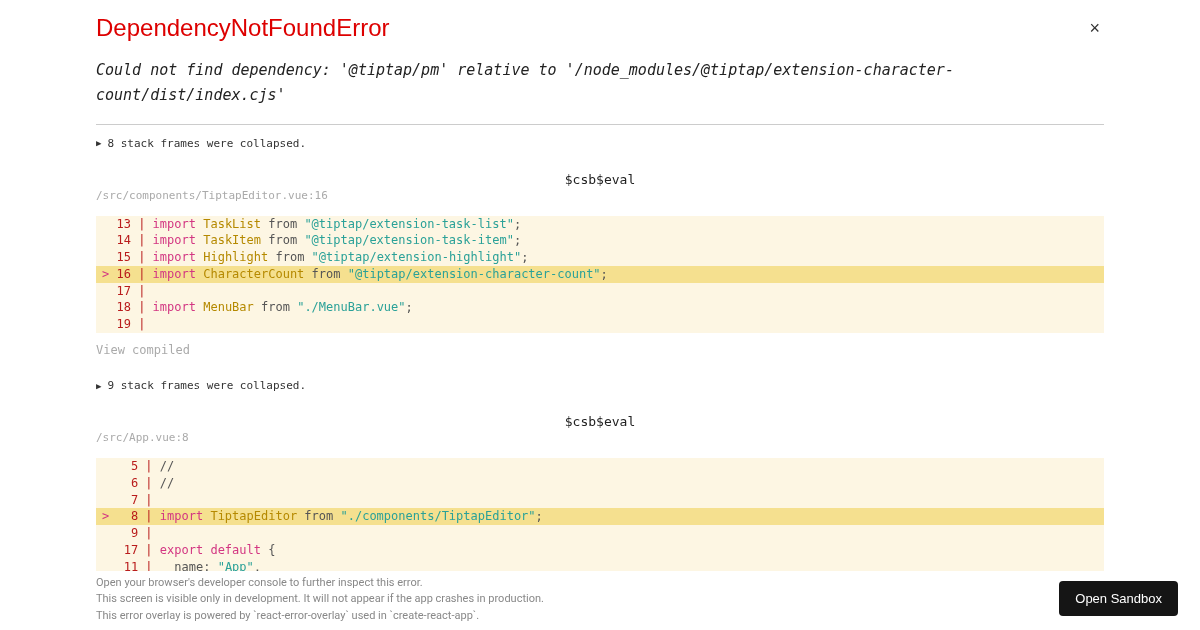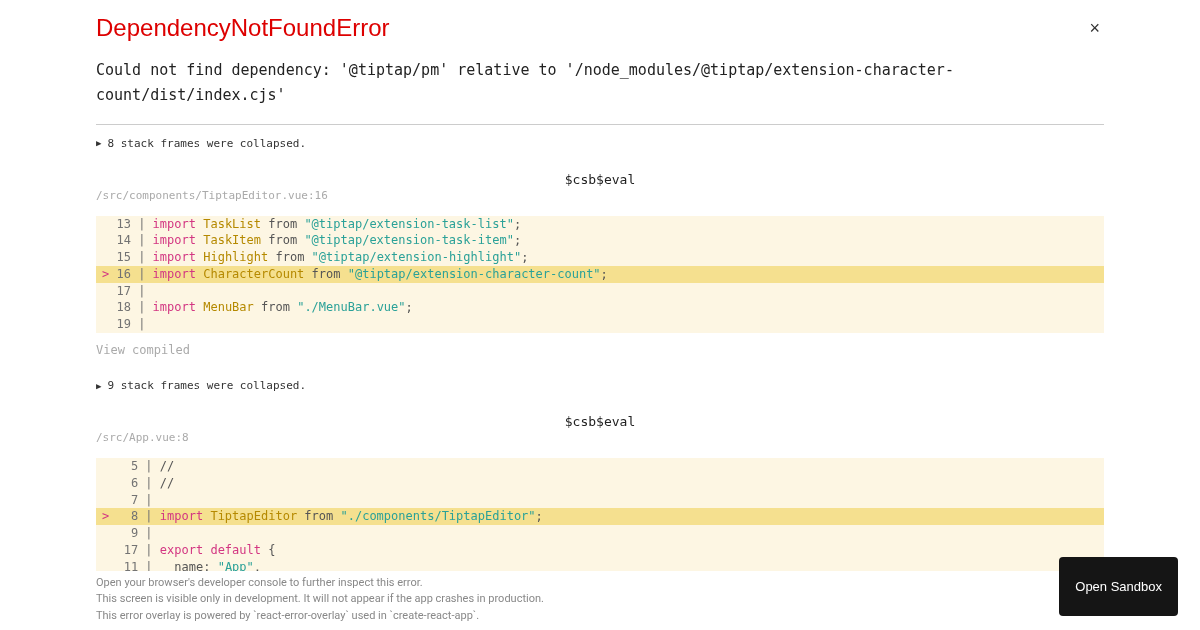--- a/index.html
+++ b/index.html
@@ -1,40 +1,40 @@
 <!DOCTYPE html>
 <html><head>
 <meta charset="utf-8">
 <style>
 * { box-sizing: border-box; margin: 0; padding: 0; }
 body { font-family: -apple-system, BlinkMacSystemFont, "Segoe UI", Roboto, sans-serif; background: #f5f5f5; width: 1200px; height: 630px; overflow: hidden; position: relative; }
 .overlay { position: absolute; top: 0; left: 0; right: 0; bottom: 0; background: #fff; padding: 14px 96px 0 96px; }
 .header-row { display: flex; align-items: center; justify-content: space-between; }
 .title { font-size: 24px; font-weight: 400; color: #d00; font-family: -apple-system, sans-serif; }
 .close-btn { font-size: 18px; color: #333; cursor: pointer; background: none; border: none; padding: 4px; line-height: 1; }
-.message { font-family: "Consolas", "Menlo", "Monaco", monospace; font-size: 15px; color: #222; line-height: 1.65; margin-top: 16px; }
+.message { font-family: "Consolas", "Menlo", "Monaco", monospace; font-size: 15px; color: #222; line-height: 1.65; margin-top: 16px; font-style: italic; }
 .divider { border: none; border-top: 1px solid #ccc; margin: 16px 0 12px 0; }
 .collapsed { font-family: "Consolas", "Menlo", "Monaco", monospace; font-size: 11px; color: #333; cursor: pointer; display: flex; align-items: center; gap: 6px; }
 .collapsed::before { content: "▶"; font-size: 9px; color: #333; }
 .func-name { font-family: "Consolas", "Menlo", "Monaco", monospace; font-size: 13px; color: #222; margin-top: 22px; text-align: center; }
 .file-loc { font-family: "Consolas", "Menlo", "Monaco", monospace; font-size: 11px; color: #aaa; margin-top: 2px; }
 .code-block { background: #fdf6e3; margin-top: 14px; font-family: "Consolas", "Menlo", "Monaco", monospace; font-size: 12px; line-height: 1.4; overflow-x: auto; }
 .code-line { white-space: pre; padding: 0 6px; }
 .code-line.hl { background: #f5e08f; }
-.gutter { color: #737373; }
+.gutter { color: #b91c1c; }
 .marker { color: #d33682; }
 .kw { color: #d33682; }
 .ident { color: #b58900; }
 .from { color: #555; }
 .str { color: #2aa198; }
 .punc { color: #555; }
 .view-compiled { font-family: "Consolas", "Menlo", "Monaco", monospace; font-size: 12px; color: #aaa; margin-top: 10px; cursor: pointer; }
 .collapsed2 { margin-top: 22px; }
 .footer { position: absolute; bottom: 0; left: 96px; right: 96px; font-size: 11px; color: #888; line-height: 1.5; background: #fff; padding: 4px 0 6px 0; }
-.sandbox-btn { position: absolute; bottom: 14px; right: 22px; background: #151515; color: #fff; border: none; border-radius: 4px; padding: 22px 16px; font-size: 13px; cursor: pointer; }
+.sandbox-btn { position: absolute; bottom: 14px; right: 22px; background: #151515; color: #fff; border: none; border-radius: 4px; padding: 10px 16px; font-size: 13px; cursor: pointer; }
 </style>
 </head>
 <body>
 
 <div class="overlay">
   <div class="header-row">
     <div class="title">DependencyNotFoundError</div>
     <button class="close-btn">
       <span>×</span>
     </button>

